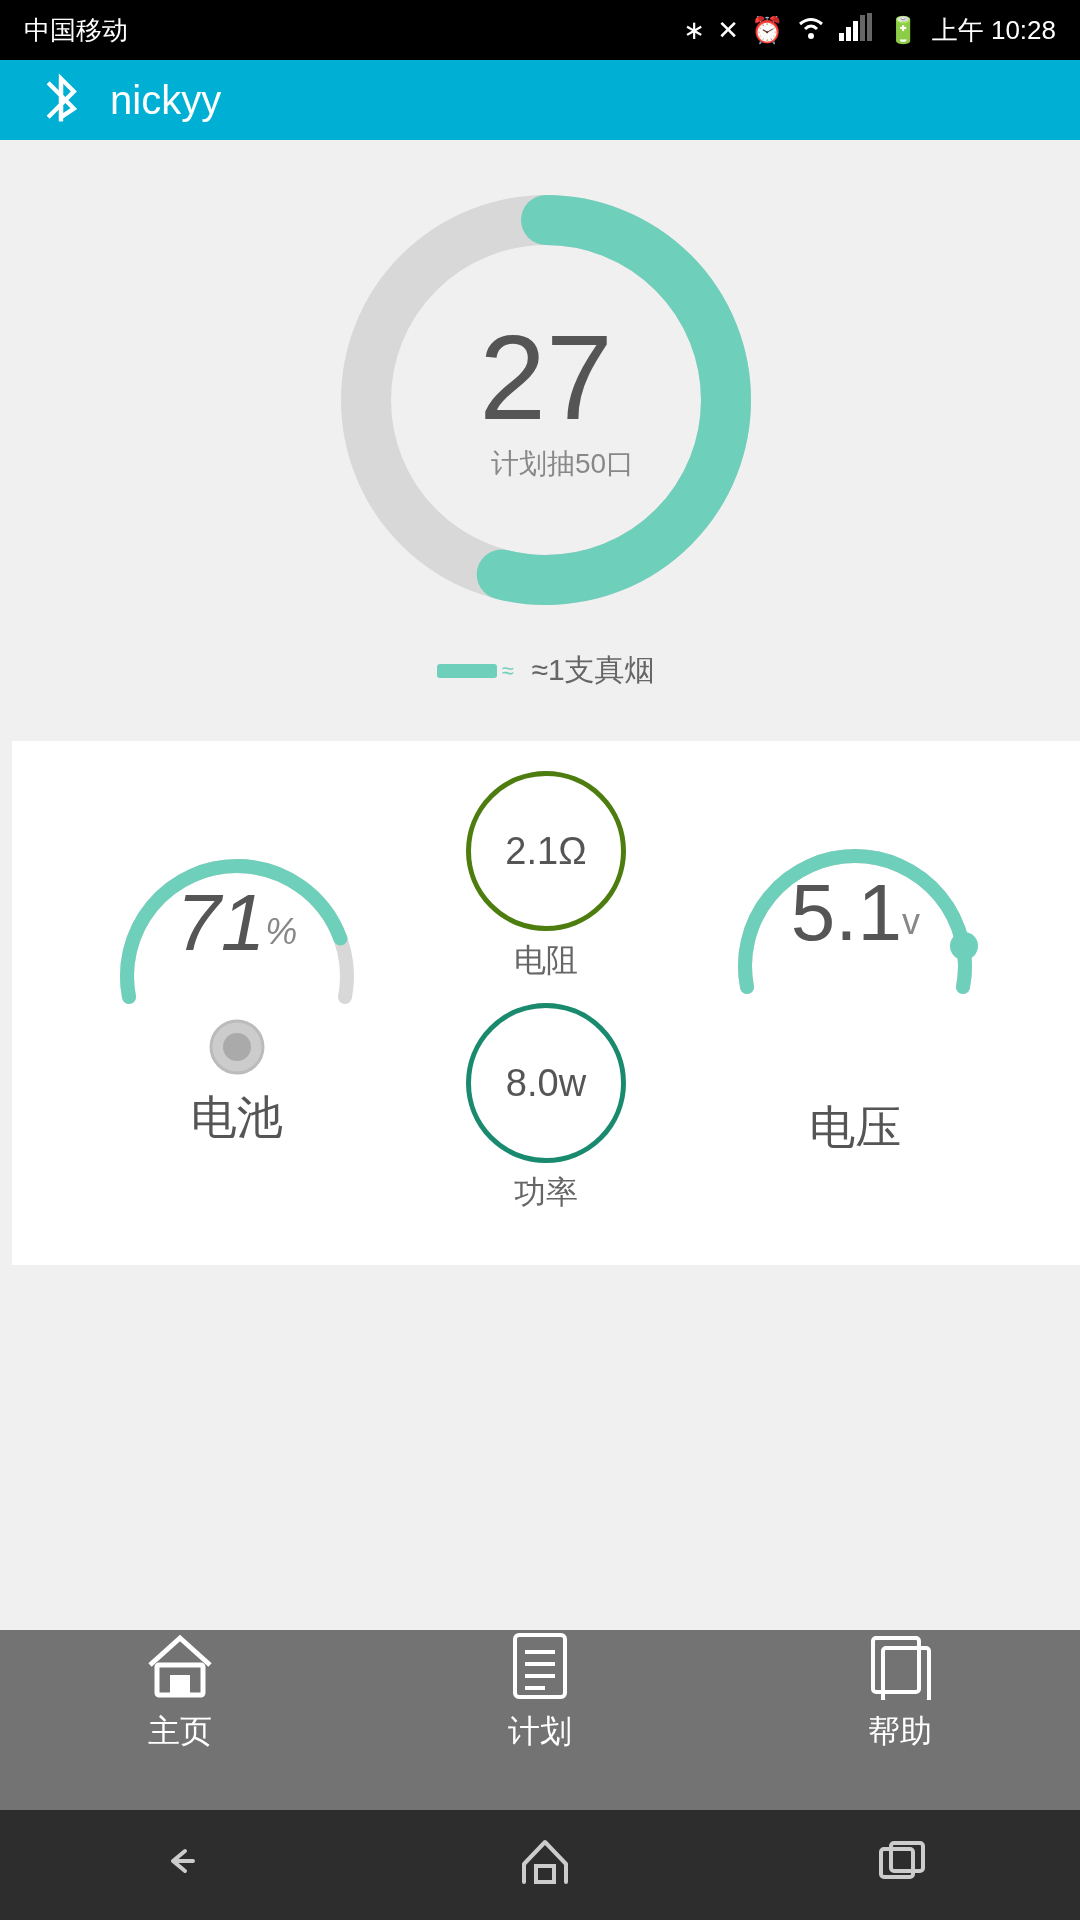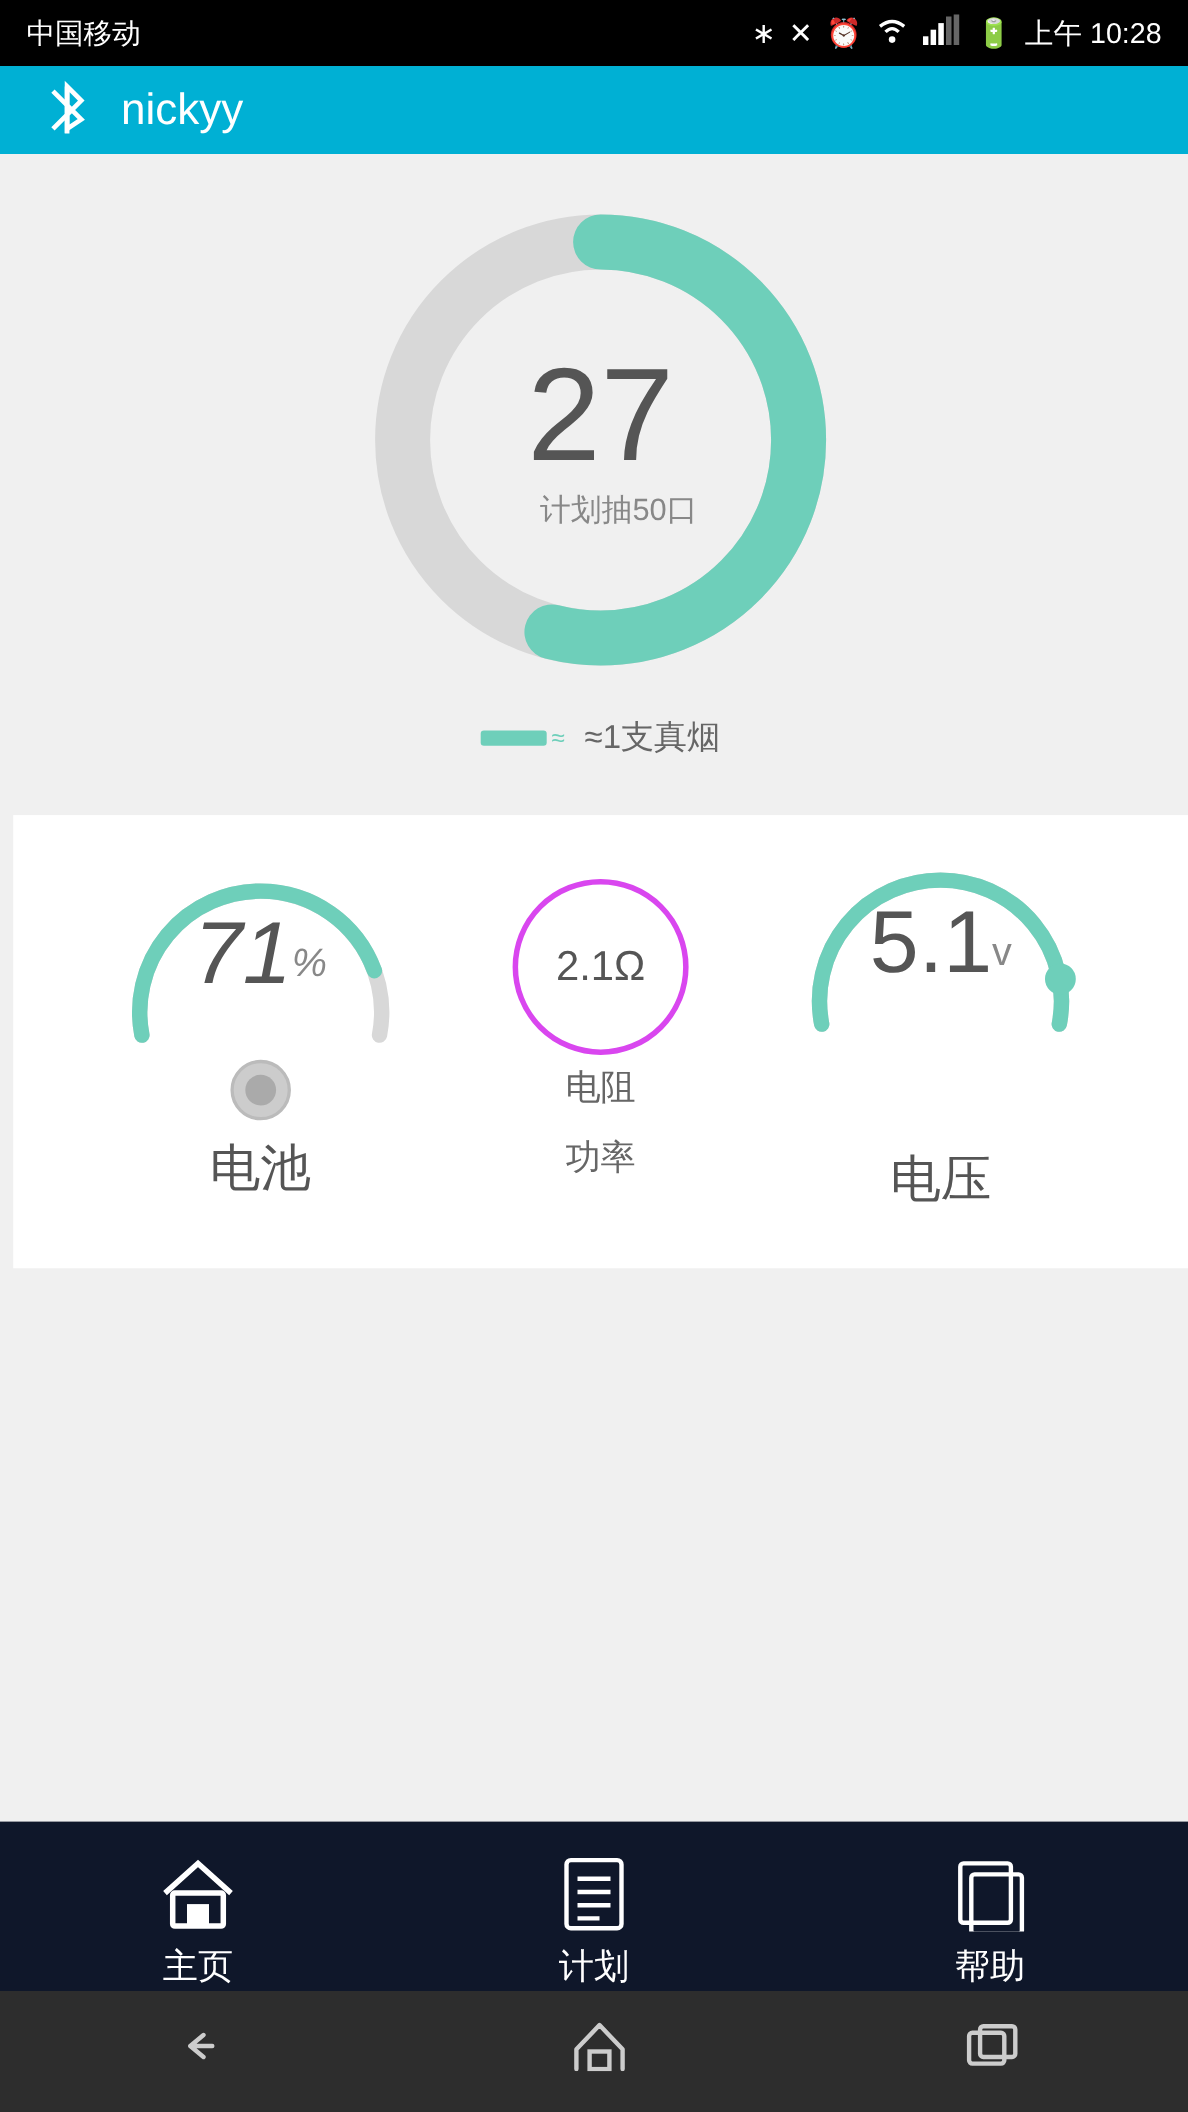--- a/index.html
+++ b/index.html
@@ -153,21 +153,21 @@
     .center-gauges {
       display: flex;
       flex-direction: column;
       align-items: center;
       gap: 20px;
     }
     .small-gauge {
       width: 160px;
       height: 160px;
       border-radius: 50%;
-      border: 5px solid #d946ef;
+      border: 5px solid #4d7c0f;
       display: flex;
       flex-direction: column;
       align-items: center;
       justify-content: center;
       background: white;
     }
     .small-gauge.power {
       border: 5px solid #1a8a6e;
     }
     .small-gauge-value {
@@ -184,24 +184,24 @@
     .voltage-meter {
       display: flex;
       flex-direction: column;
       align-items: center;
       width: 280px;
     }
 
     
     .bottom-nav {
       width: 100%;
-      height: 154px;
-      background: #0f172a;
-      display: flex;
-      align-items: flex-end;
+      height: 180px;
+      background: #737373;
+      display: flex;
+      align-items: flex-start;
       justify-content: space-around;
       position: absolute;
       bottom: 110px;
     }
     .nav-item {
       display: flex;
       flex-direction: column;
       align-items: center;
       gap: 10px;
       cursor: pointer;
@@ -339,20 +339,23 @@
       <div class="center-gauges">
 
         <div style="display:flex;flex-direction:column;align-items:center;gap:8px;">
           <div class="small-gauge">
             <span class="small-gauge-value">2.1Ω</span>
           </div>
           <span class="gauge-label">电阻</span>
         </div>
 
         <div style="display:flex;flex-direction:column;align-items:center;gap:8px;">
+          <div class="small-gauge power">
+            <span class="small-gauge-value">8.0w</span>
+          </div>
           <span class="gauge-label">功率</span>
         </div>
       </div>
 
       <div class="voltage-meter">
         <div style="position:relative; width:260px; height:200px;">
           <svg viewBox="0 0 260 200" width="260" height="200">
 
             <path d="M 22 160 A 110 110 0 1 1 238 160" fill="none" stroke="#d8d8d8" stroke-width="14" stroke-linecap="round"></path>
 

